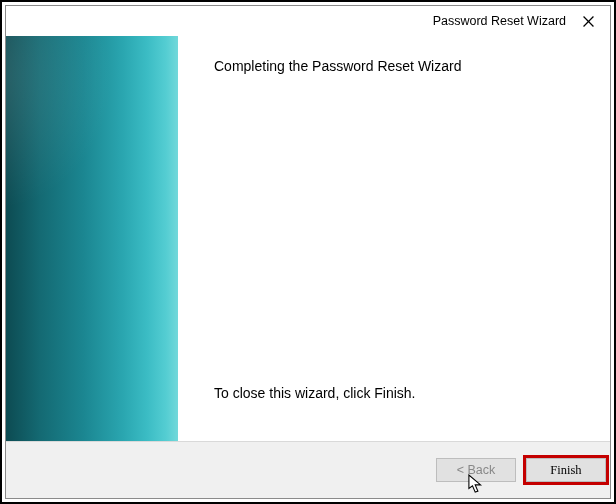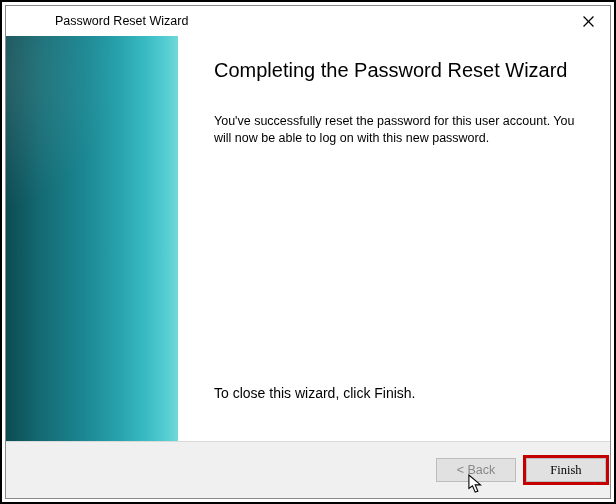--- a/index.html
+++ b/index.html
@@ -24,24 +24,23 @@
       margin: 3px;
       background: #fff;
       position: relative;
       display: flex;
       flex-direction: column;
     }
     .titlebar {
       height: 30px;
       display: flex;
       align-items: center;
-      justify-content: space-between;
+      justify-content: flex-end;
       padding-left: 8px;
       background: #fff;
-      margin-left: 41px;
     }
     .titlebar-title {
       font-size: 12.5px;
       color: #000;
     }
     .close-btn {
       width: 44px;
       height: 30px;
       display: flex;
       align-items: center;
@@ -73,21 +72,21 @@
       top:0;left:0;right:0;bottom:0;
       background: radial-gradient(120% 55% at -10% 10%, rgba(255,255,255,0.12), transparent 60%);
     }
     .main {
       flex: 1;
       padding: 22px 24px 10px 36px;
       display: flex;
       flex-direction: column;
     }
     .heading {
-      font-size: 20px;
+      font-size: 14px;
       font-weight: 400;
       color: #000;
       line-height: 1.25;
       margin-bottom: 30px;
     }
     .body-text {
       font-size: 12.5px;
       color: #000;
       line-height: 1.35;
       margin-bottom: 18px;
@@ -149,21 +148,20 @@
           <line x1="0.5" y1="0.5" x2="9.5" y2="9.5" stroke="#000" stroke-width="1.1"></line>
           <line x1="9.5" y1="0.5" x2="0.5" y2="9.5" stroke="#000" stroke-width="1.1"></line>
         </svg>
       </div>
     </div>
 
     <div class="content">
       <div class="sidebar"></div>
       <div class="main">
         <div class="heading">Completing the Password Reset Wizard</div>
-        <div class="body-text">You've successfully reset the password for this user account. You will now be able to log on with this new password.</div>
         <div class="closing-note">To close this wizard, click Finish.</div>
       </div>
     </div>
 
     <div class="button-row">
       <button class="btn" disabled="">&lt; Back</button>
       <button class="btn btn-highlight">Finish</button>
     </div>
   </div>
 

